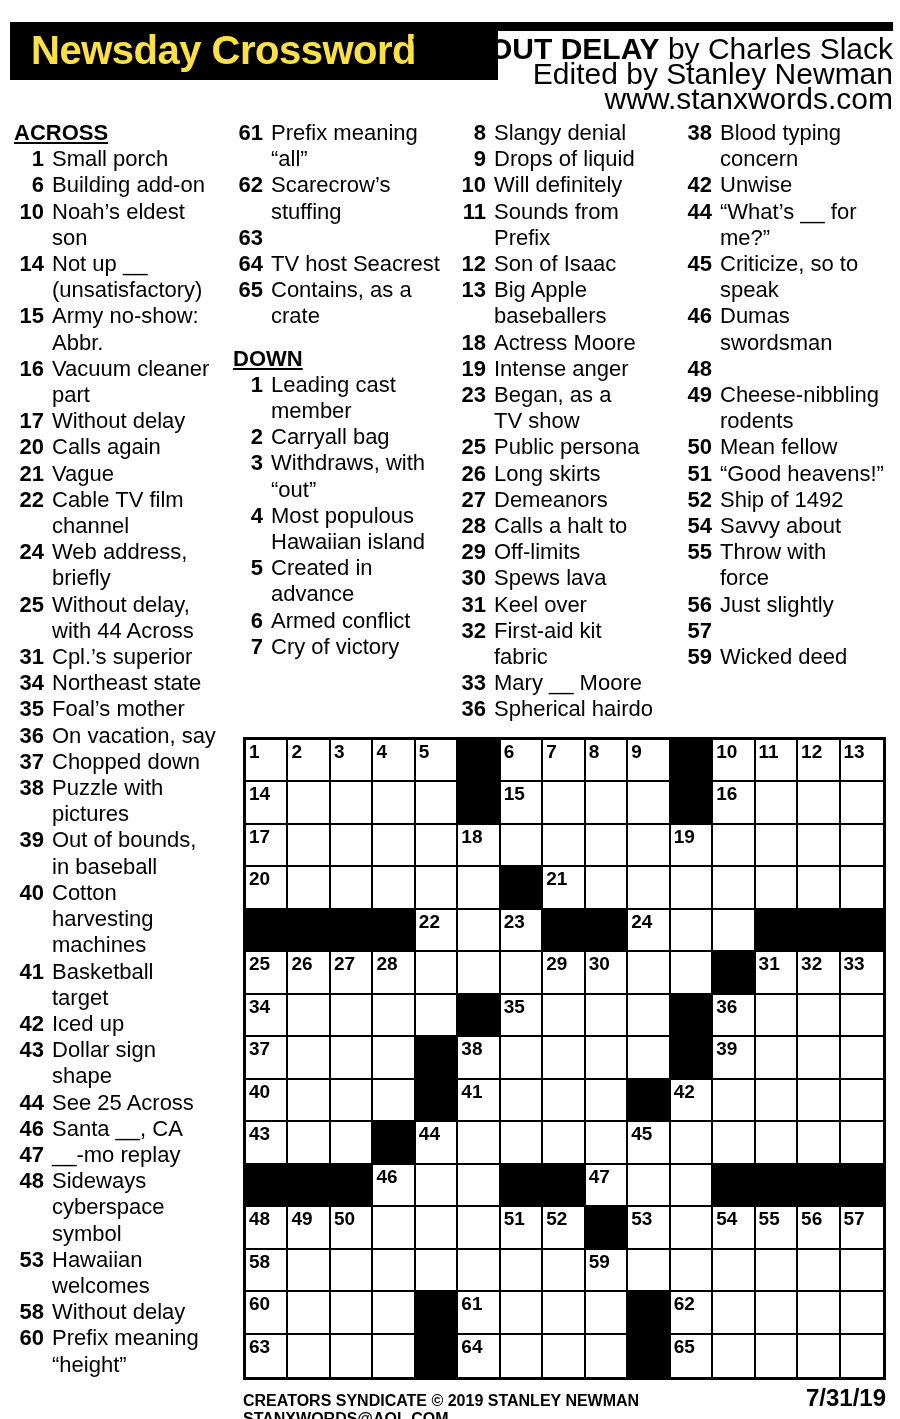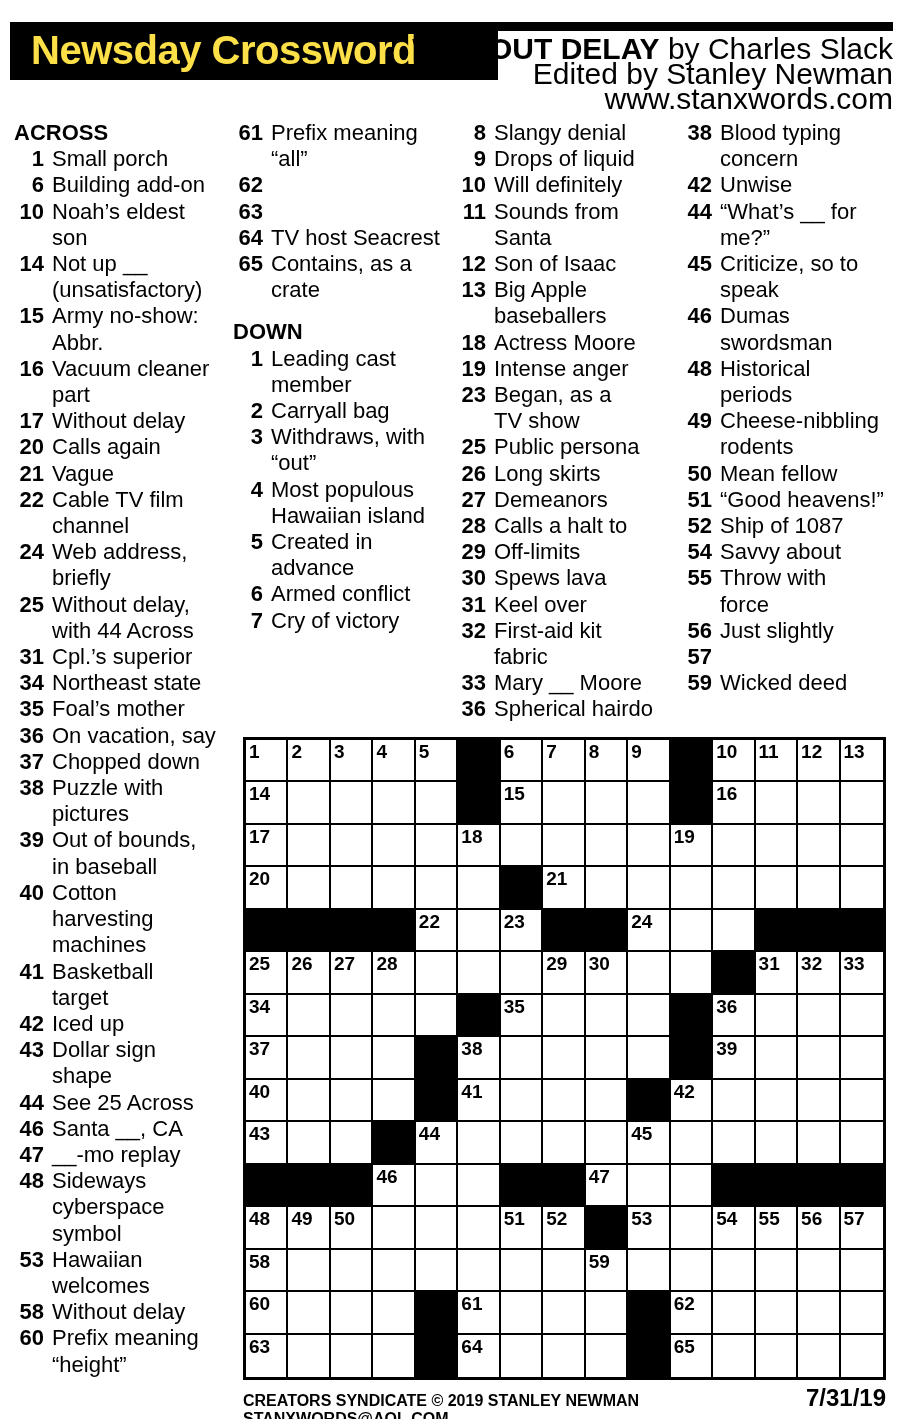--- a/index.html
+++ b/index.html
@@ -14,21 +14,21 @@
   .byline .bold{font-weight:700;}
   
   .col{position:absolute;top:120px;font-size:22px;line-height:26.2px;}
   .col1{left:14px;width:226px;}
   .col2{left:233px;width:220px;}
   .col3{left:456px;width:212px;}
   .col4{left:682px;width:214px;}
   .clue{display:flex;align-items:flex-start;}
   .cnumcol{flex:0 0 30px;text-align:right;font-weight:700;margin-right:8px;}
   .ctext{flex:1;white-space:pre-line;}
-  .clue.header .ctext{font-weight:700;}
+  .clue.header .ctext{font-weight:700;text-decoration:underline;}
   .clue.gap{margin-top:16px;}
   
   .grid{position:absolute;left:243px;top:737px;width:637px;height:637px;border:3px solid #000;
         display:grid;grid-template-columns:repeat(15,1fr);grid-template-rows:repeat(15,1fr);
         background:#fff;}
   .cell{box-sizing:border-box;border-right:2px solid #000;border-bottom:2px solid #000;
         position:relative;background:#fff;}
   .cell:nth-child(15n){border-right:none;}
   .cell:nth-child(n+211){border-bottom:none;}
   .cell.blk{background:#000;}
@@ -202,20 +202,22 @@
 
   <div class="col col2">
 
   <div class="clue">
         <span class="cnumcol">61</span>
         <span class="ctext">Prefix meaning
 “all”</span>
       </div>
       <div class="clue">
         <span class="cnumcol">62</span>
+        <span class="ctext">Scarecrow’s
+stuffing</span>
       </div>
       <div class="clue">
         <span class="cnumcol">63</span>
       </div>
       <div class="clue">
         <span class="cnumcol">64</span>
         <span class="ctext">TV host Seacrest</span>
       </div>
       <div class="clue">
         <span class="cnumcol">65</span>
@@ -270,21 +272,21 @@
         <span class="cnumcol">9</span>
         <span class="ctext">Drops of liquid</span>
       </div>
       <div class="clue">
         <span class="cnumcol">10</span>
         <span class="ctext">Will definitely</span>
       </div>
       <div class="clue">
         <span class="cnumcol">11</span>
         <span class="ctext">Sounds from
-Santa</span>
+Prefix</span>
       </div>
       <div class="clue">
         <span class="cnumcol">12</span>
         <span class="ctext">Son of Isaac</span>
       </div>
       <div class="clue">
         <span class="cnumcol">13</span>
         <span class="ctext">Big Apple
 baseballers</span>
       </div>
@@ -365,39 +367,37 @@
         <span class="ctext">Criticize, so to
 speak</span>
       </div>
       <div class="clue">
         <span class="cnumcol">46</span>
         <span class="ctext">Dumas
 swordsman</span>
       </div>
       <div class="clue">
         <span class="cnumcol">48</span>
-        <span class="ctext">Historical
-periods</span>
       </div>
       <div class="clue">
         <span class="cnumcol">49</span>
         <span class="ctext">Cheese-nibbling
 rodents</span>
       </div>
       <div class="clue">
         <span class="cnumcol">50</span>
         <span class="ctext">Mean fellow</span>
       </div>
       <div class="clue">
         <span class="cnumcol">51</span>
         <span class="ctext">“Good heavens!”</span>
       </div>
       <div class="clue">
         <span class="cnumcol">52</span>
-        <span class="ctext">Ship of 1087</span>
+        <span class="ctext">Ship of 1492</span>
       </div>
       <div class="clue">
         <span class="cnumcol">54</span>
         <span class="ctext">Savvy about</span>
       </div>
       <div class="clue">
         <span class="cnumcol">55</span>
         <span class="ctext">Throw with
 force</span>
       </div>

